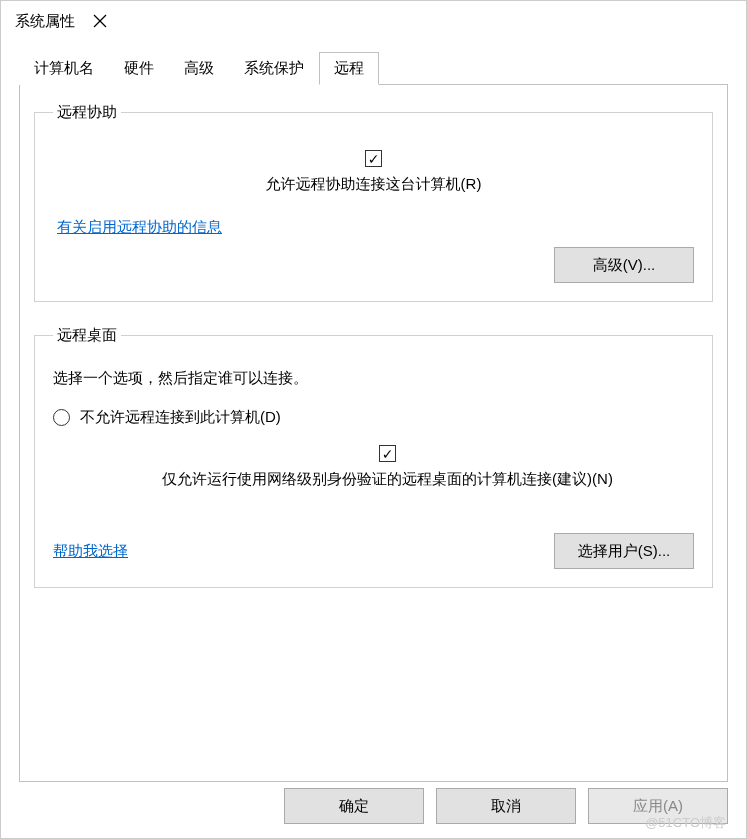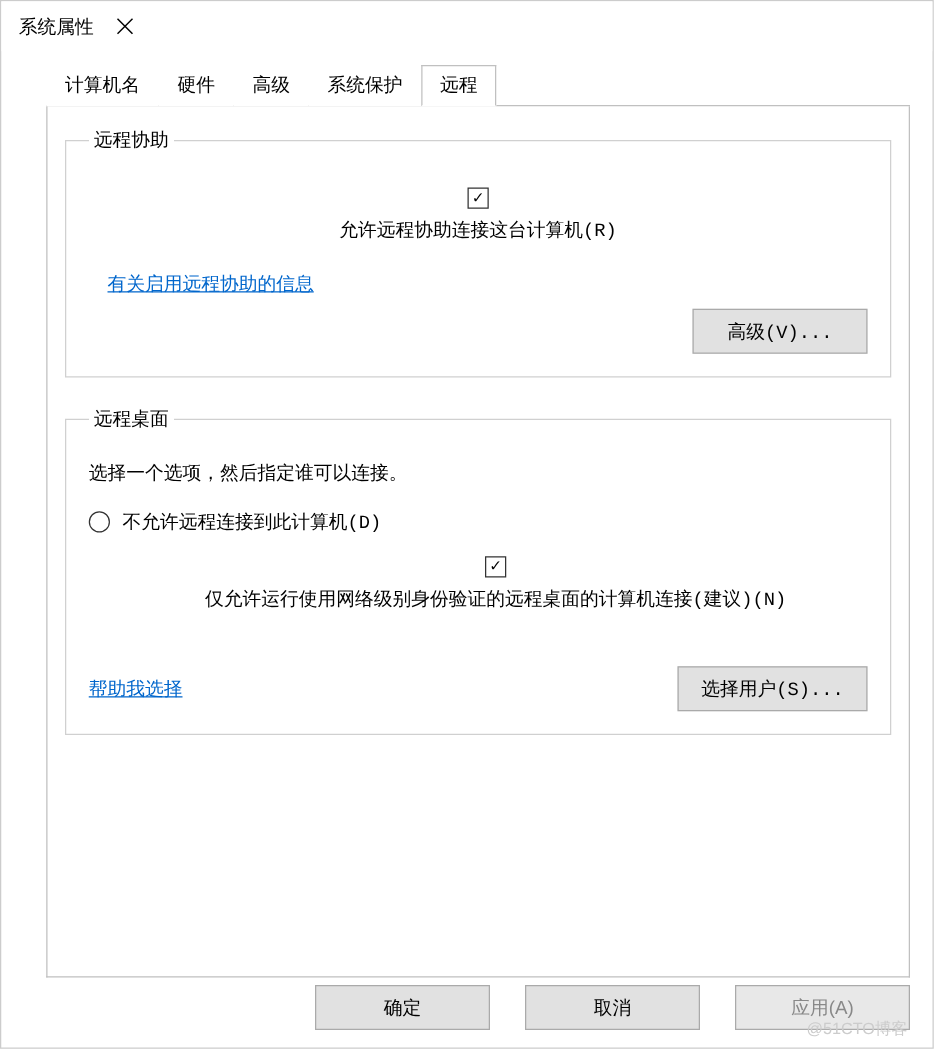--- a/index.html
+++ b/index.html
@@ -23,22 +23,21 @@
     .close-btn {
       width: 50px;
       height: 38px;
       display: flex;
       align-items: center;
       justify-content: center;
       cursor: pointer;
     }
     .close-btn svg { width: 14px; height: 14px; }
     .content {
-      padding: 10px 18px 14px 36px;
-      font-family: Liberation Mono, monospace;
+      padding: 10px 18px 14px 18px;
     }
     .tabs {
       display: flex;
       position: relative;
       border-bottom: 1px solid #c0c0c0;
     }
     .tab {
       padding: 6px 14px;
       border: 1px solid transparent;
       position: relative;
@@ -63,21 +62,21 @@
     }
     fieldset.group {
       border: 1px solid #d0d0d0;
       padding: 14px 18px 18px 18px;
       margin-bottom: 24px;
     }
     fieldset.group legend {
       padding: 0 4px;
       font-size: 15px;
     }
-    .row { margin: 10px 15px; }
+    .row { margin: 10px 4px; }
     .checkbox-row {
       display: flex;
       align-items: center;
       gap: 8px;
       margin: 14px 0 24px 0;
       flex-direction: column;
     }
     .checkbox {
       width: 17px;
       height: 17px;
@@ -156,21 +155,21 @@
       display: flex;
       justify-content: space-between;
       align-items: center;
       margin-top: 44px;
     }
     .footer-buttons {
       position: absolute;
       bottom: 14px;
       right: 18px;
       display: flex;
-      gap: 28px;
+      gap: 12px;
       margin-left: 39px;
     }
     .btn.disabled {
       color: #888;
       background: #e8e8e8;
     }
     .watermark {
       position: absolute;
       bottom: 6px;
       right: 20px;

